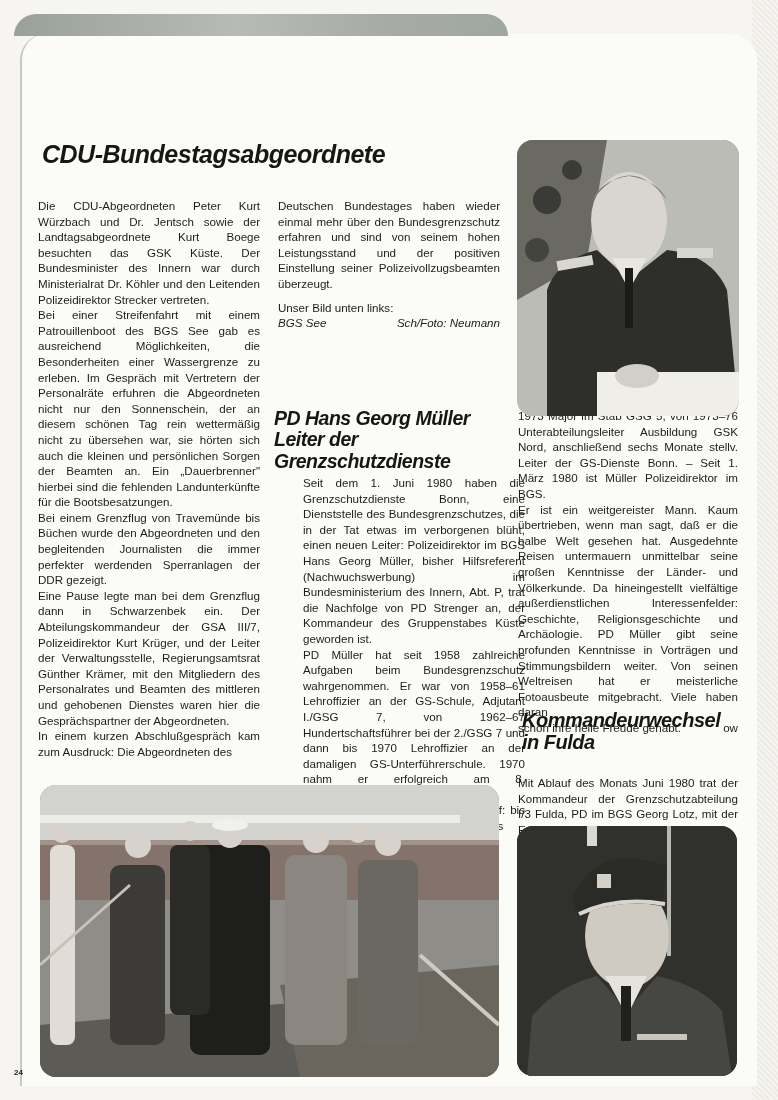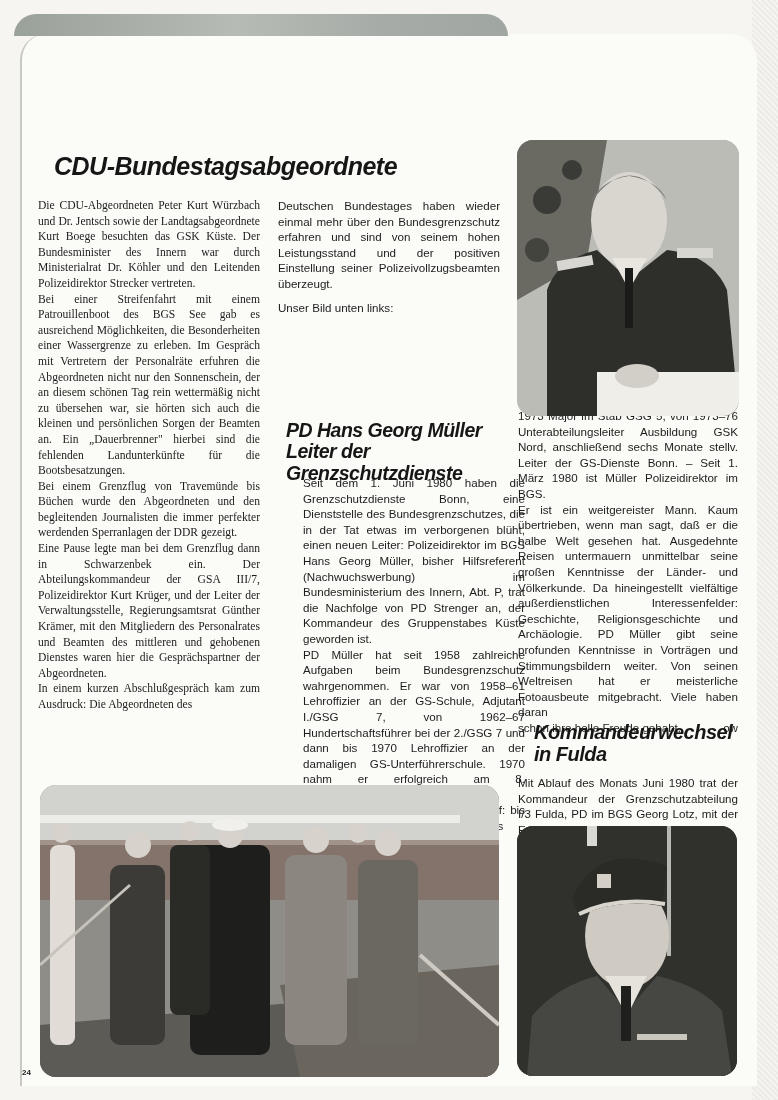--- a/index.html
+++ b/index.html
@@ -7,42 +7,42 @@
          font-family:"Liberation Sans", sans-serif; color:#1c1c1c; }
   .sheet { position:absolute; left:0; top:0; width:778px; height:1100px; background:#f6f5f1; }
   .spine-right { position:absolute; left:752px; top:0; width:26px; height:1100px;
          background: repeating-linear-gradient(45deg, #ecebe6 0 2px, #f5f4f0 2px 4px); }
   .page { position:absolute; left:20px; top:34px; width:735px; height:1052px; background:#fbfbf8;
           border-radius:26px 26px 0 0; border-left:2px solid #c9c9c3; }
   .top-band-full { position:absolute; left:14px; top:14px; width:494px; height:22px;
           background:linear-gradient(90deg,#9aa09a,#b7bbb5 45%,#a6aba7 75%,#a0a6a2);
           border-radius:30px 30px 0 0; }
   .headline { position:absolute; font-family:"Liberation Sans", sans-serif; font-weight:bold;
-          font-style:italic; color:#161616; letter-spacing:-0.5px; line-height:1.02; margin:16px; }
+          font-style:italic; color:#161616; letter-spacing:-0.5px; line-height:1.02; margin:4px; }
   .h1 { left:38px; top:138px; font-size:25px; }
   .h2 { left:270px; top:404px; font-size:19.5px; line-height:1.1; }
   .h3 { left:518px; top:705px; font-size:20px; line-height:1.1; }
   .col { position:absolute; font-size:11.6px; line-height:15.6px; text-align:justify; }
   .col p { margin:0; }
-  .c1 { left:38px; top:198px; width:222px;font-family:Liberation Serif, serif; }
+  .c1 { left:38px; top:198px; width:222px; }
   .c2a { left:278px; top:198px; width:222px; }
   .c2b { left:271px; top:475px; width:222px;margin-left:32px; }
   .c3a { left:518px; top:408px; width:220px; }
   .c3b { left:518px; top:775px; width:220px; }
   .caption-label { margin-top:8px !important; }
   .it { font-style:italic; }
   .cap-last { display:flex; justify-content:space-between; font-style:italic; }
   .photo { position:absolute; overflow:hidden; border-radius:16px; }
   .p1 { left:517px; top:140px; width:222px; height:276px;
         background:linear-gradient(160deg,#6d6d68 0%,#a9a9a3 35%,#d8d8d2 70%,#c9c9c3 100%); }
   .p2 { left:40px; top:785px; width:459px; height:292px;
         background:linear-gradient(180deg,#cfd0cc 0%,#b5b5b0 20%,#6a6864 45%,#4a4844 100%); }
   .p3 { left:517px; top:826px; width:220px; height:250px;
         background:linear-gradient(180deg,#2c2d2a 0%,#3d3e3a 50%,#2a2b28 100%); }
-  .pagenum { position:absolute; left:22px; top:1068px; font-size:8px; font-weight:bold; color:#222; }
+  .pagenum { position:absolute; left:14px; top:1068px; font-size:8px; font-weight:bold; color:#222; }
 </style>
 </head>
 <body>
 
 <div class="sheet">
   <div class="spine-right"></div>
   <div class="page"></div>
   <div class="top-band-full"></div>
 
   <h1 class="headline h1">
@@ -53,20 +53,24 @@
     <p>Die CDU-Abgeordneten Peter Kurt Würzbach und Dr. Jentsch sowie der Landtagsabgeordnete Kurt Boege besuchten das GSK Küste. Der Bundesminister des Innern war durch Ministerialrat Dr. Köhler und den Leitenden Polizeidirektor Strecker vertreten.</p>
     <p>Bei einer Streifenfahrt mit einem Patrouillenboot des BGS See gab es ausreichend Möglichkeiten, die Besonderheiten einer Wassergrenze zu erleben. Im Gespräch mit Vertretern der Personalräte erfuhren die Abgeordneten nicht nur den Sonnenschein, der an diesem schönen Tag rein wettermäßig nicht zu übersehen war, sie hörten sich auch die kleinen und persönlichen Sorgen der Beamten an. Ein „Dauerbrenner" hierbei sind die fehlenden Landunterkünfte für die Bootsbesatzungen.</p>
     <p>Bei einem Grenzflug von Travemünde bis Büchen wurde den Abgeordneten und den begleitenden Journalisten die immer perfekter werdenden Sperranlagen der DDR gezeigt.</p>
     <p>Eine Pause legte man bei dem Grenzflug dann in Schwarzenbek ein. Der Abteilungskommandeur der GSA III/7, Polizeidirektor Kurt Krüger, und der Leiter der Verwaltungsstelle, Regierungsamtsrat Günther Krämer, mit den Mitgliedern des Personalrates und Beamten des mittleren und gehobenen Dienstes waren hier die Gesprächspartner der Abgeordneten.</p>
     <p>In einem kurzen Abschlußgespräch kam zum Ausdruck: Die Abgeordneten des</p>
   </div>
 
   <div class="col c2a">
     <p>Deutschen Bundestages haben wieder einmal mehr über den Bundesgrenzschutz erfahren und sind von seinem hohen Leistungsstand und der positiven Einstellung seiner Polizeivollzugsbeamten überzeugt.</p>
     <p class="caption-label">Unser Bild unten links:</p>
+    <p class="cap-last">
+      <span>BGS See</span>
+      <span>Sch/Foto: Neumann</span>
+    </p>
   </div>
 
   <h2 class="headline h2">
     <span>PD Hans Georg Müller</span><br>
     <span>Leiter der</span><br>
     <span>Grenzschutzdienste</span>
   </h2>
 
   <div class="col c2b">
     <p>Seit dem 1. Juni 1980 haben die Grenzschutzdienste Bonn, eine Dienststelle des Bundesgrenzschutzes, die in der Tat etwas im verborgenen blüht, einen neuen Leiter: Polizeidirektor im BGS Hans Georg Müller, bisher Hilfsreferent (Nachwuchswerbung) im Bundesministerium des Innern, Abt. P, trat die Nachfolge von PD Strenger an, der Kommandeur des Gruppenstabes Küste geworden ist.</p>

